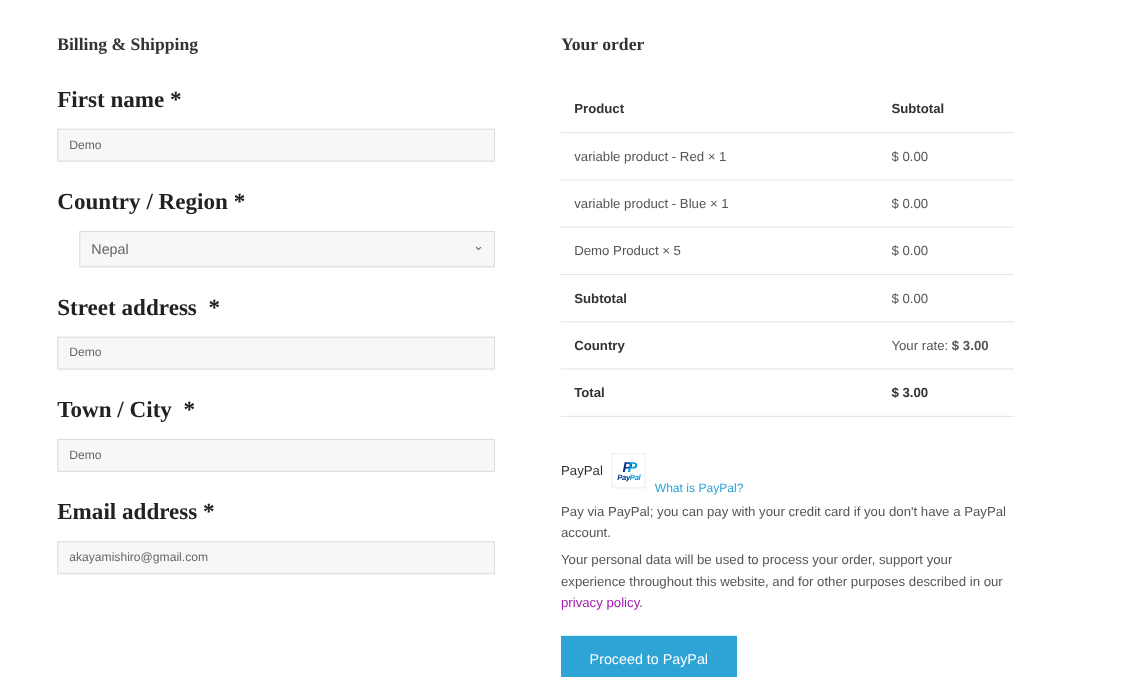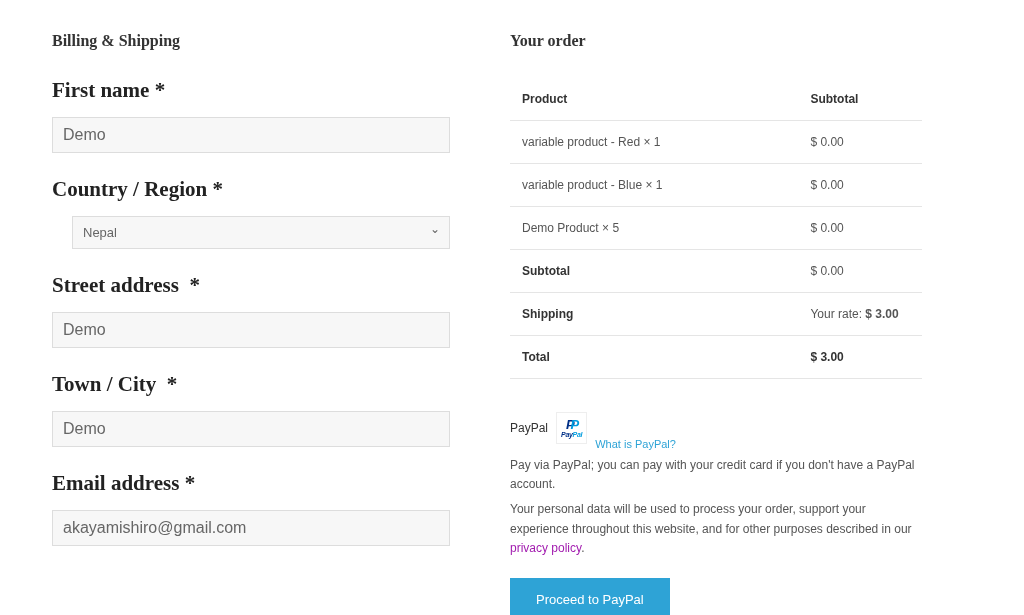--- a/index.html
+++ b/index.html
@@ -29,21 +29,21 @@
       color: #222;
       display: block;
       margin-bottom: 14px;
     }
     .required { color: #222; }
     .form-input {
       width: 100%;
       border: 1px solid #ddd;
       background: #f7f7f7;
       padding: 8px 10px;
-      font-size: 16px;
+      font-size: 11px;
       font-family: Arial, sans-serif;
       color: #666;
       outline: none;
     }
     .form-select {
       width: 100%;
       border: 1px solid #ddd;
       background: #f7f7f7;
       padding: 8px 10px;
       font-size: 13px;
@@ -220,21 +220,21 @@
         </tr>
         <tr>
           <td class="left">Demo Product  × 5</td>
           <td class="right">$ 0.00</td>
         </tr>
         <tr>
           <td class="left hdr">Subtotal</td>
           <td class="right">$ 0.00</td>
         </tr>
         <tr>
-          <td class="left hdr">Shipping</td>
+          <td class="left hdr">Country</td>
           <td class="right"><span>Your rate: </span><strong>$ 3.00</strong></td>
         </tr>
         <tr>
           <td class="left hdr">Total</td>
           <td class="right hdr">$ 3.00</td>
         </tr>
       </tbody>
     </table>
 
     <div class="payment">

